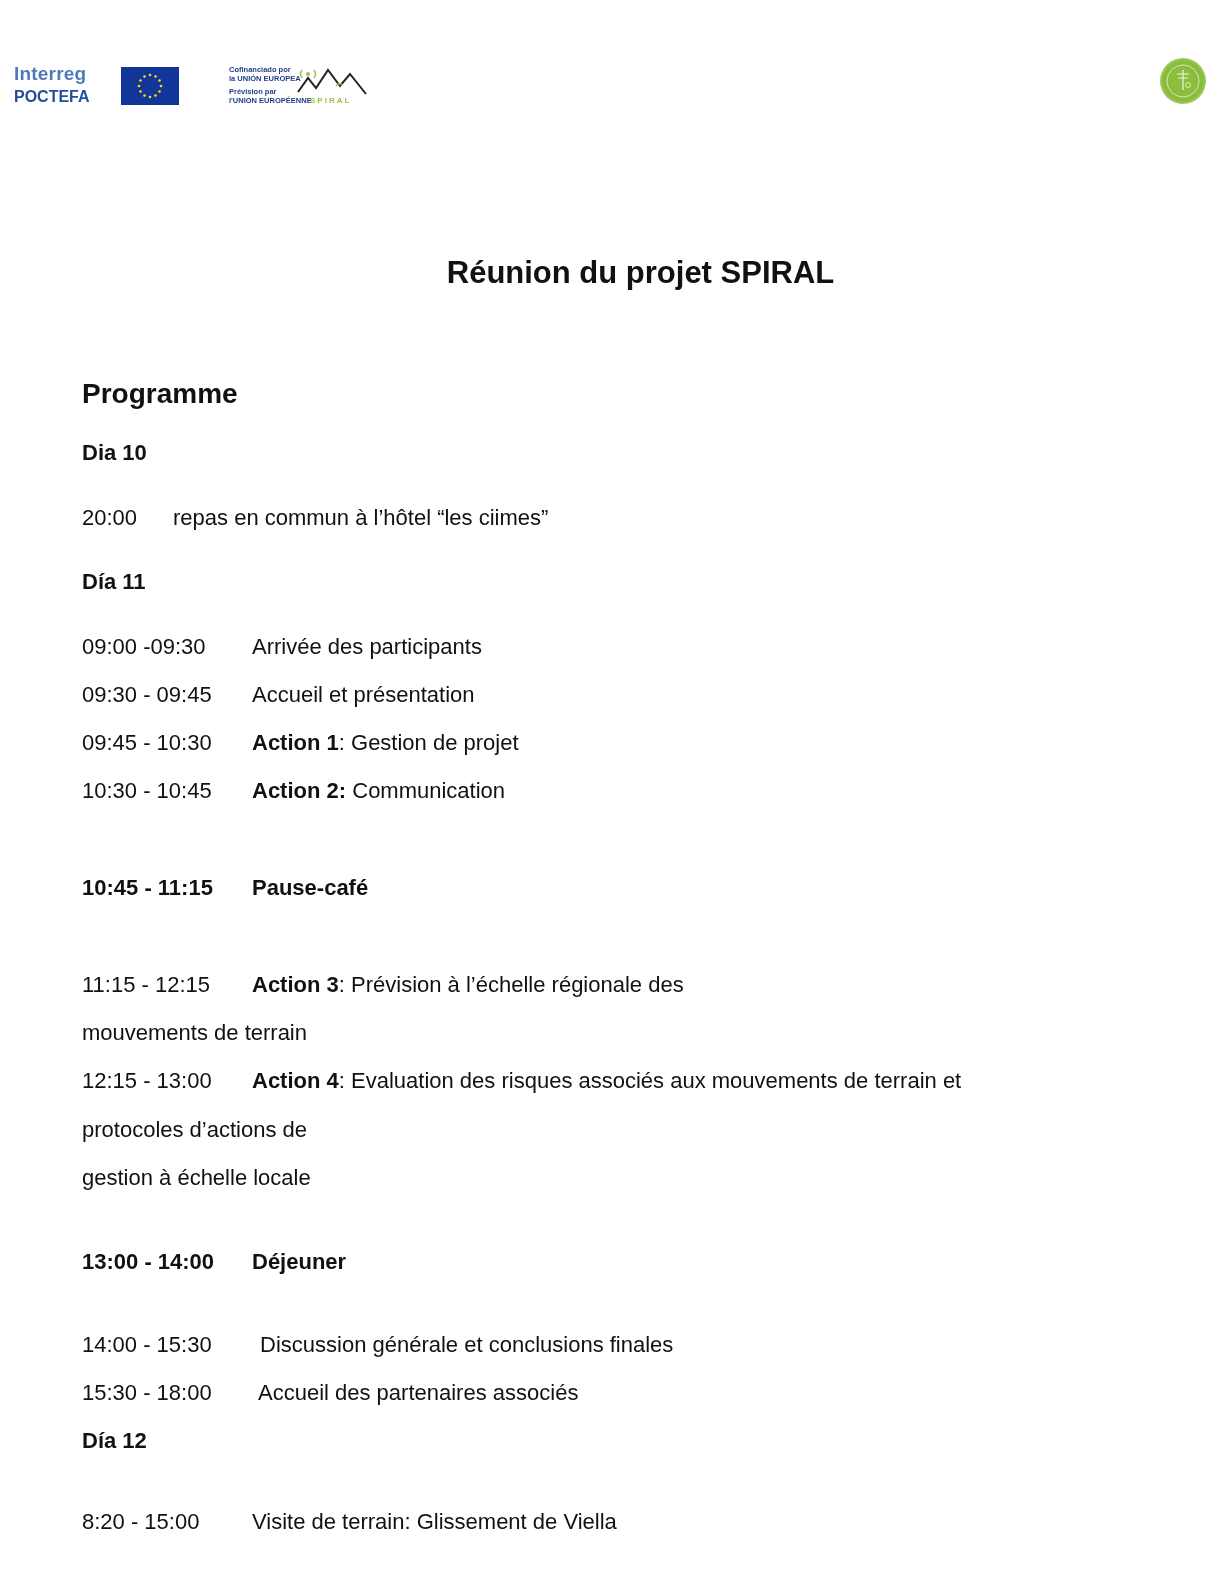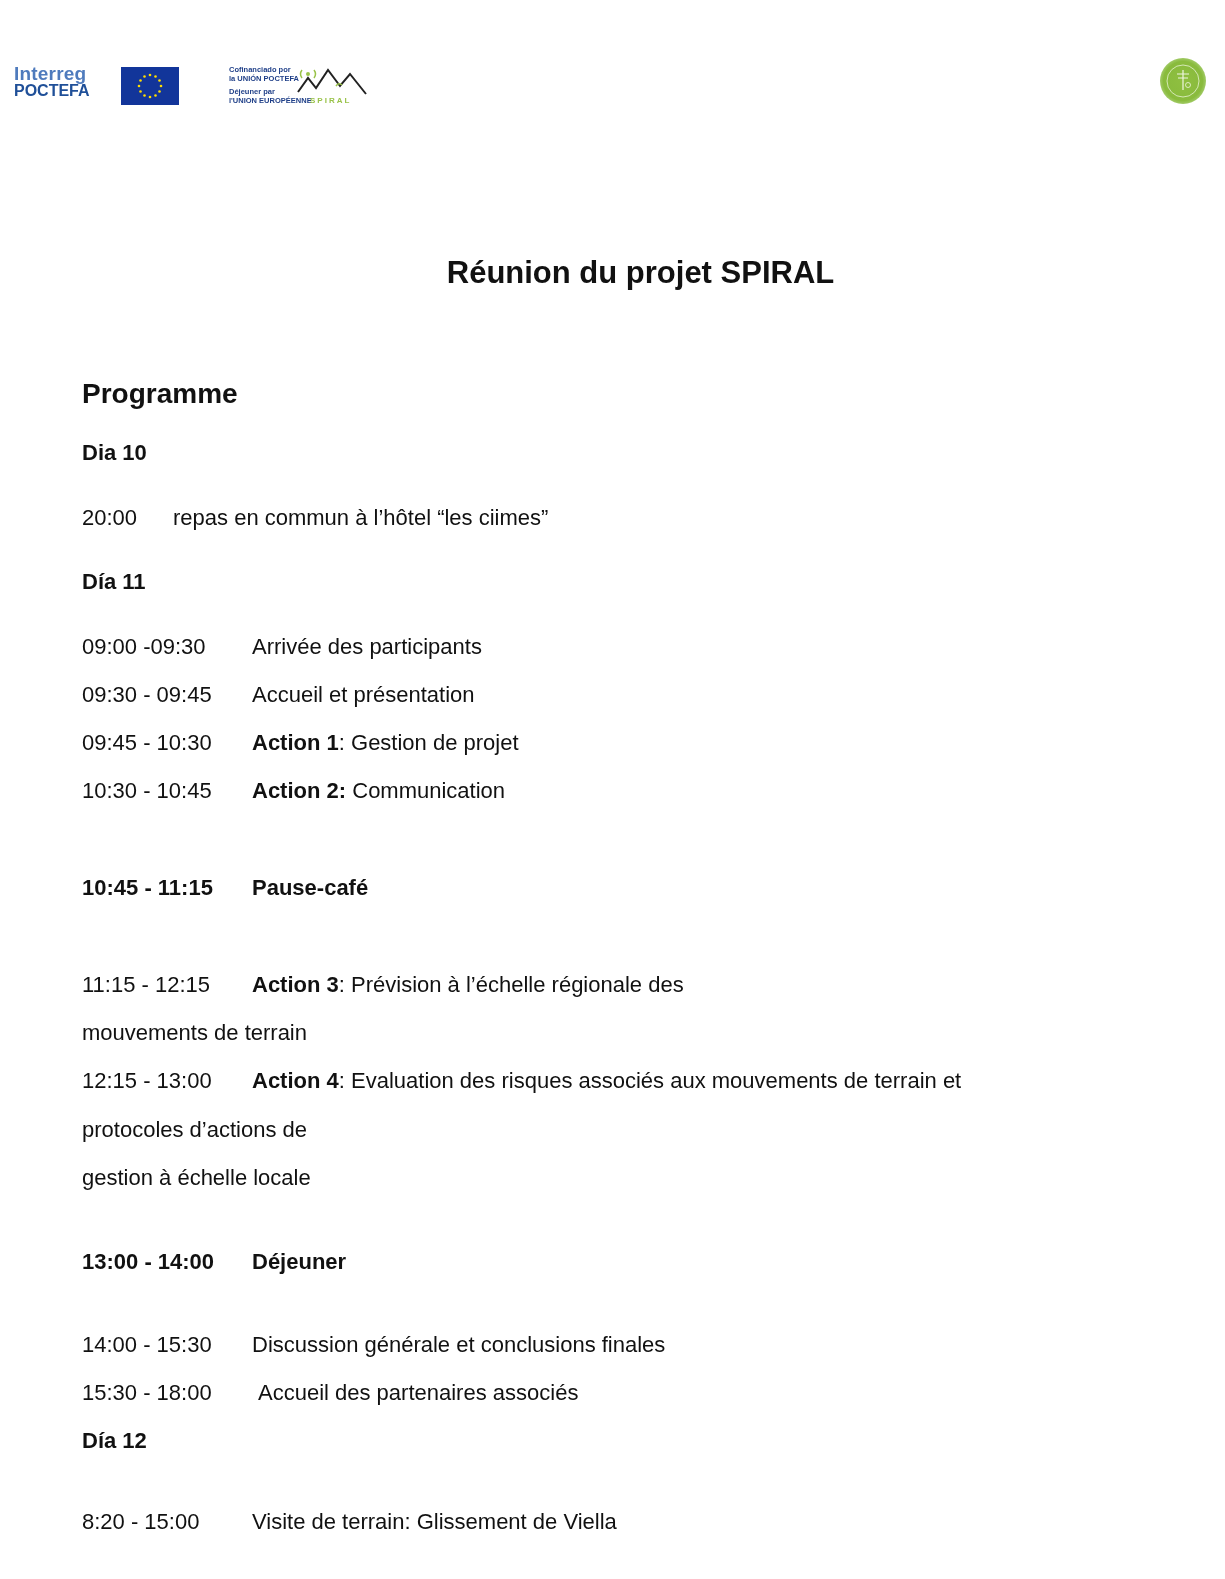--- a/index.html
+++ b/index.html
@@ -3,21 +3,21 @@
 <meta charset="utf-8">
 <style>
   html, body { margin: 0; padding: 0; background: #ffffff; }
   body {
     width: 1225px; height: 1579px; position: relative; overflow: hidden;
     font-family: "Liberation Sans", sans-serif; color: #111;
   }
   .header { position: absolute; left: 0; top: 0; width: 1138px; height: 130px; }
   .logo-interreg { position: absolute; left: 14px; top: 64px; line-height: 1; }
   .logo-interreg .l1 { font-weight: bold; font-size: 19px; color: #4f7bbd; letter-spacing: 0.2px; }
-  .logo-interreg .l2 { font-weight: bold; font-size: 16px; color: #1f4f98; }
+  .logo-interreg .l2 { font-weight: bold; font-size: 16px; color: #1f4f98; margin-top: 6px; }
   .eu-flag { position: absolute; left: 121px; top: 67px; width: 58px; height: 38px; background: #12359a; }
   .eu-flag svg { display:block; }
   .cofin { position: absolute; left: 189px; top: 66px; font-size: 7.5px; line-height: 8.5px; color: #1f3f88; font-weight: bold; margin-left: 40px; }
   .cofin .gap { height: 5px; }
   .spiral-logo { position: absolute; left: 294px; top: 64px; width: 76px; height: 44px; }
   .spiral-logo .txt { position: absolute; left: 16px; top: 32px; font-size: 8px; font-weight: bold; color: #9ac34a; letter-spacing: 2px; text-align: center; }
   .seal { position: absolute; left: 1160px; top: 58px; width: 46px; height: 46px; border-radius: 50%;
           background: radial-gradient(circle, #8fbf40 0%, #89bb3d 60%, #b6d88a 80%, #e8f3da 100%); }
   .seal svg { position:absolute; left:0; top:0; }
 
@@ -52,23 +52,23 @@
           <circle cx="23.5" cy="28.5" r="1.3"></circle>
           <circle cx="19.5" cy="24.5" r="1.3"></circle>
         <circle cx="18" cy="19" r="1.3"></circle>
           <circle cx="19.5" cy="13.5" r="1.3"></circle>
           <circle cx="23.5" cy="9.5" r="1.3"></circle>
       </g>
     </svg>
   </div>
   <div class="cofin">
     <div>Cofinanciado por</div>
-    <div>la UNIÓN POCTEFA</div>
+    <div>la UNIÓN EUROPEA</div>
     <div class="gap"></div>
-    <div>Déjeuner par</div>
+    <div>Prévision par</div>
     <div>l'UNION EUROPÉENNE</div>
   </div>
   <div class="spiral-logo">
     <svg width="76" height="34" viewBox="0 0 76 34">
       <path d="M8 6 Q5 10 8 14" stroke="#9ac34a" stroke-width="1.5" fill="none"></path>
       <path d="M20 6 Q23 10 20 14" stroke="#9ac34a" stroke-width="1.5" fill="none"></path>
       <circle cx="14" cy="10" r="2" fill="#9ac34a"></circle>
       <path d="M4 28 L14 14 L22 24 L34 6 L46 22 L56 10 L72 30" stroke="#222" stroke-width="2" fill="none"></path>
       <path d="M42 22 q3 -4 6 -1" stroke="#9ac34a" stroke-width="1.5" fill="none"></path>
     </svg>
@@ -129,21 +129,21 @@
 <div class="line" style="top:1117px">protocoles d’actions de</div>
 <div class="line" style="top:1165px">gestion à échelle locale</div>
 
 <div class="line b" style="top:1249px">
   <span class="time">13:00 - 14:00</span>
   <span class="act" style="left:170px">Déjeuner</span>
 </div>
 
 <div class="line" style="top:1332px">
   <span class="time">14:00 - 15:30</span>
-  <span class="act" style="left:170px">Discussion générale et conclusions finales</span>
+  <span class="act" style="left:178px">Discussion générale et conclusions finales</span>
 </div>
 <div class="line" style="top:1380px">
   <span class="time">15:30 - 18:00</span>
   <span class="act" style="left:176px">Accueil des partenaires associés</span>
 </div>
 
 <div class="line day" style="top:1428px">Día 12</div>
 <div class="line" style="top:1509px">
   <span class="time">8:20 - 15:00</span>
   <span class="act" style="left:170px">Visite de terrain: Glissement de Viella</span>

